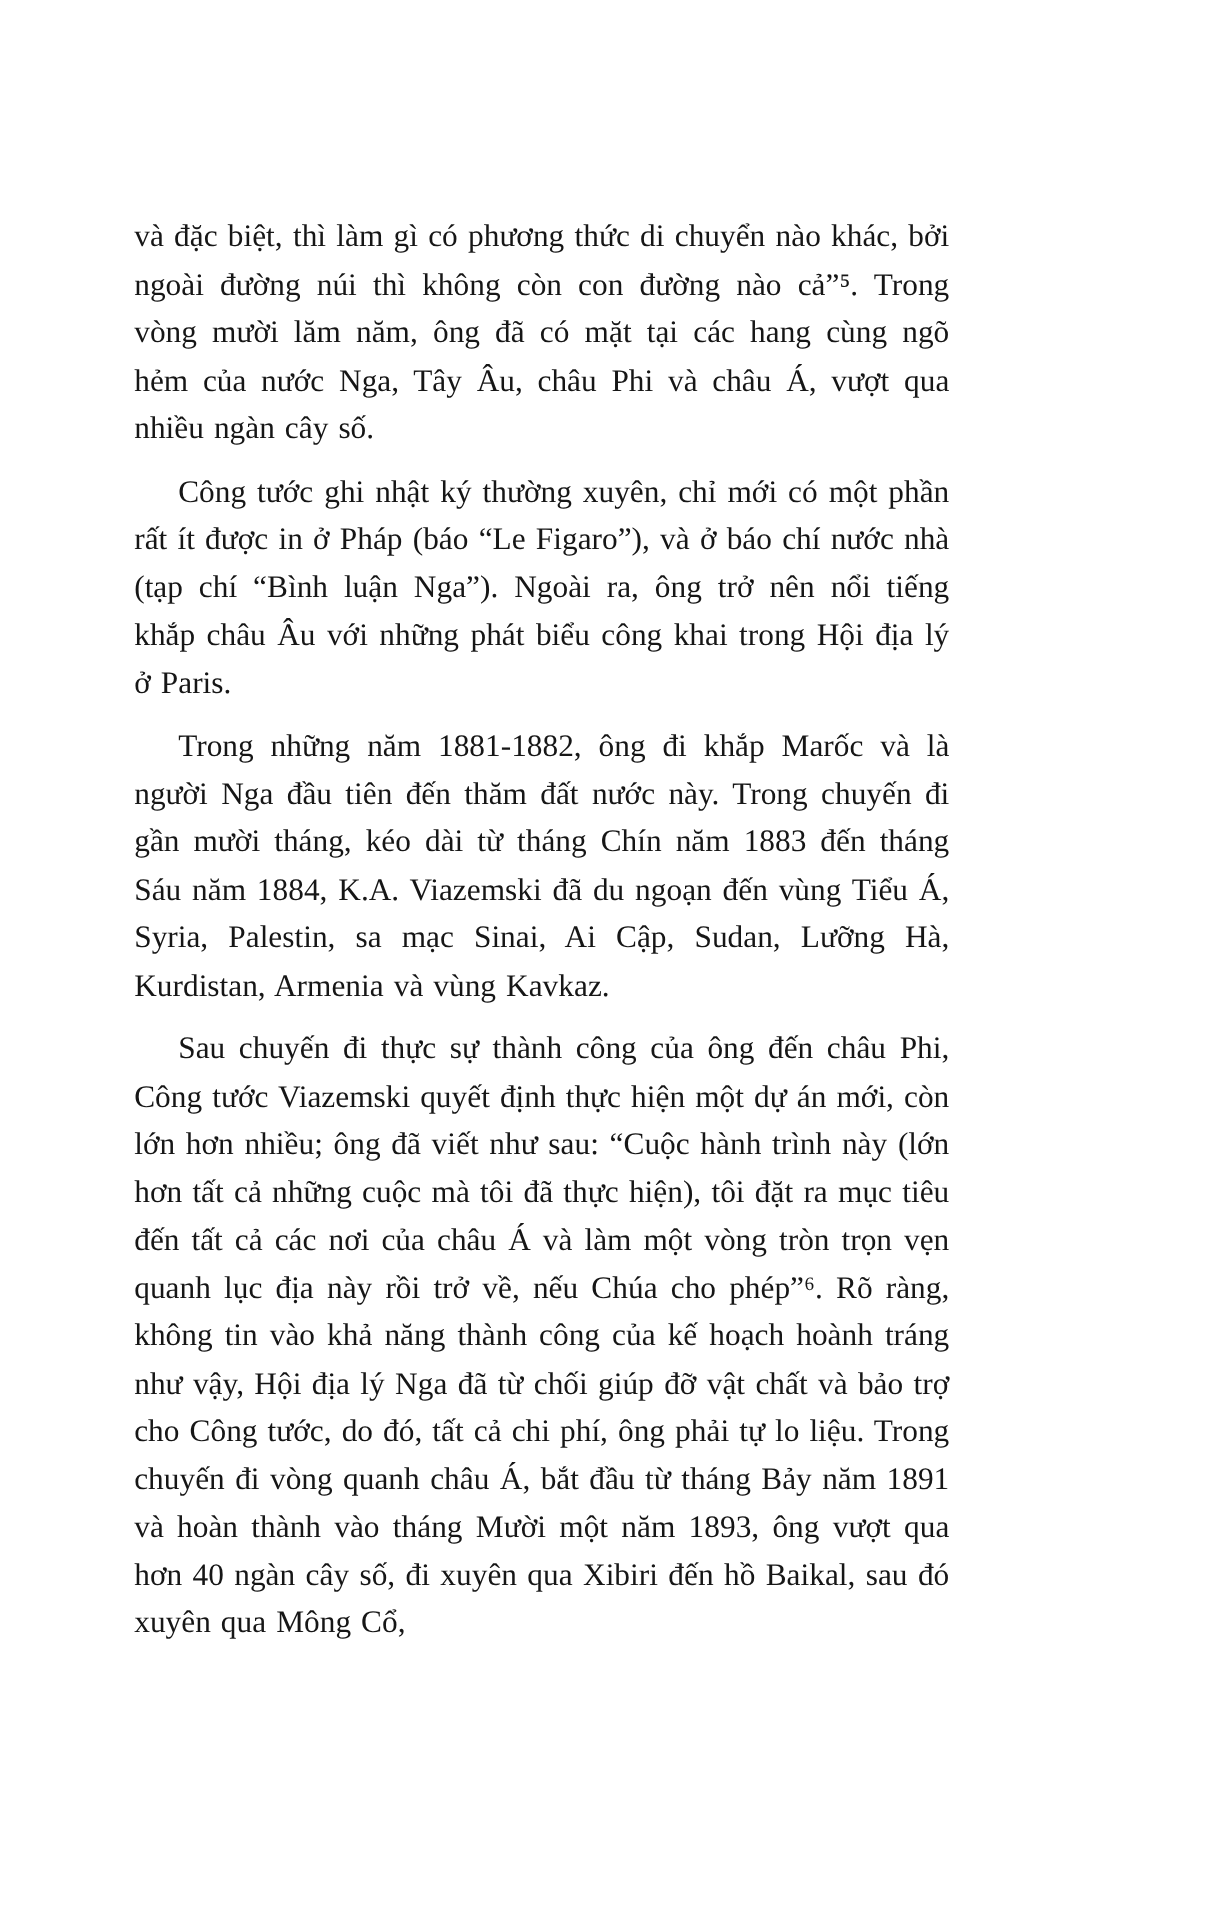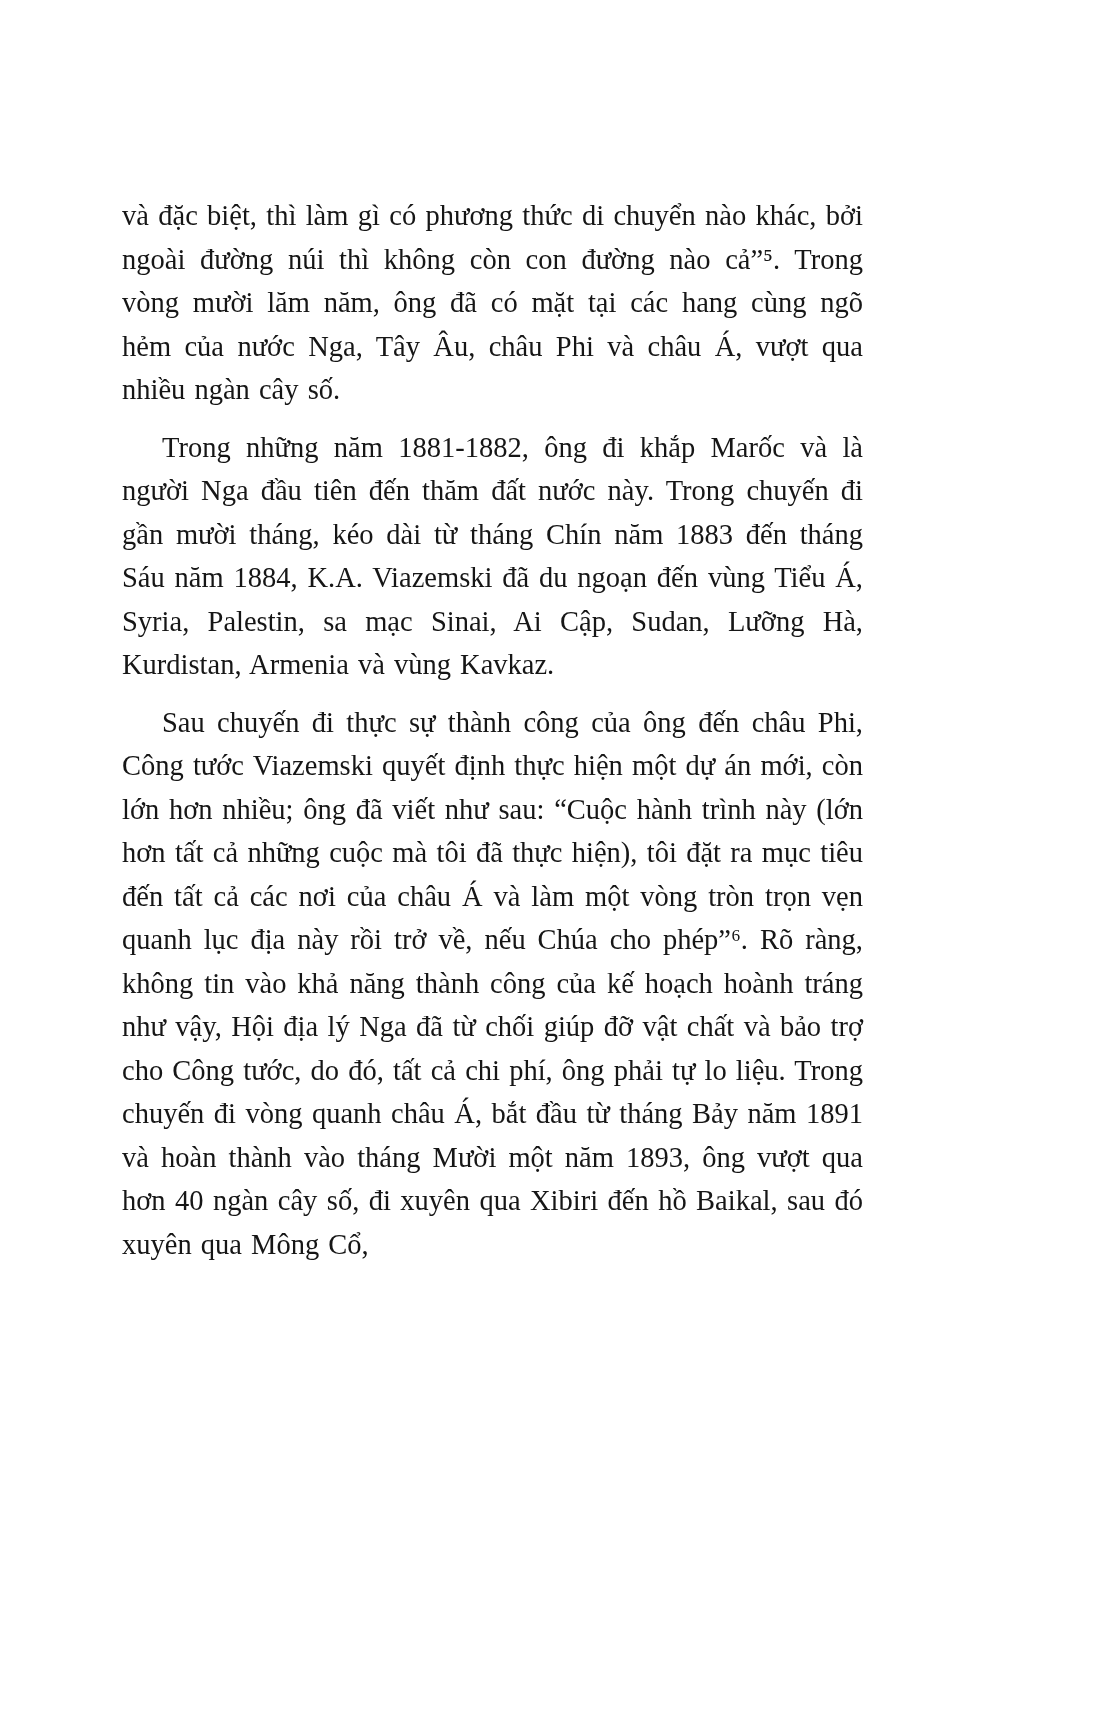--- a/index.html
+++ b/index.html
@@ -35,16 +35,17 @@
   .para.no-indent {
     text-indent: 0;
   }
 </style>
 </head>
 <body>
 
 <div class="page">
   <div class="text-block">
     <p class="para no-indent">và đặc biệt, thì làm gì có phương thức di chuyển nào khác, bởi ngoài đường núi thì không còn con đường nào cả”⁵. Trong vòng mười lăm năm, ông đã có mặt tại các hang cùng ngõ hẻm của nước Nga, Tây Âu, châu Phi và châu Á, vượt qua nhiều ngàn cây số.</p>
+    <p class="para">Công tước ghi nhật ký thường xuyên, chỉ mới có một phần rất ít được in ở Pháp (báo “Le Figaro”), và ở báo chí nước nhà (tạp chí “Bình luận Nga”). Ngoài ra, ông trở nên nổi tiếng khắp châu Âu với những phát biểu công khai trong Hội địa lý ở Paris.</p>
     <p class="para">Trong những năm 1881-1882, ông đi khắp Marốc và là người Nga đầu tiên đến thăm đất nước này. Trong chuyến đi gần mười tháng, kéo dài từ tháng Chín năm 1883 đến tháng Sáu năm 1884, K.A. Viazemski đã du ngoạn đến vùng Tiểu Á, Syria, Palestin, sa mạc Sinai, Ai Cập, Sudan, Lưỡng Hà, Kurdistan, Armenia và vùng Kavkaz.</p>
     <p class="para">Sau chuyến đi thực sự thành công của ông đến châu Phi, Công tước Viazemski quyết định thực hiện một dự án mới, còn lớn hơn nhiều; ông đã viết như sau: “Cuộc hành trình này (lớn hơn tất cả những cuộc mà tôi đã thực hiện), tôi đặt ra mục tiêu đến tất cả các nơi của châu Á và làm một vòng tròn trọn vẹn quanh lục địa này rồi trở về, nếu Chúa cho phép”⁶. Rõ ràng, không tin vào khả năng thành công của kế hoạch hoành tráng như vậy, Hội địa lý Nga đã từ chối giúp đỡ vật chất và bảo trợ cho Công tước, do đó, tất cả chi phí, ông phải tự lo liệu. Trong chuyến đi vòng quanh châu Á, bắt đầu từ tháng Bảy năm 1891 và hoàn thành vào tháng Mười một năm 1893, ông vượt qua hơn 40 ngàn cây số, đi xuyên qua Xibiri đến hồ Baikal, sau đó xuyên qua Mông Cổ,</p>
   </div>
 </div>
 
 </body></html>

